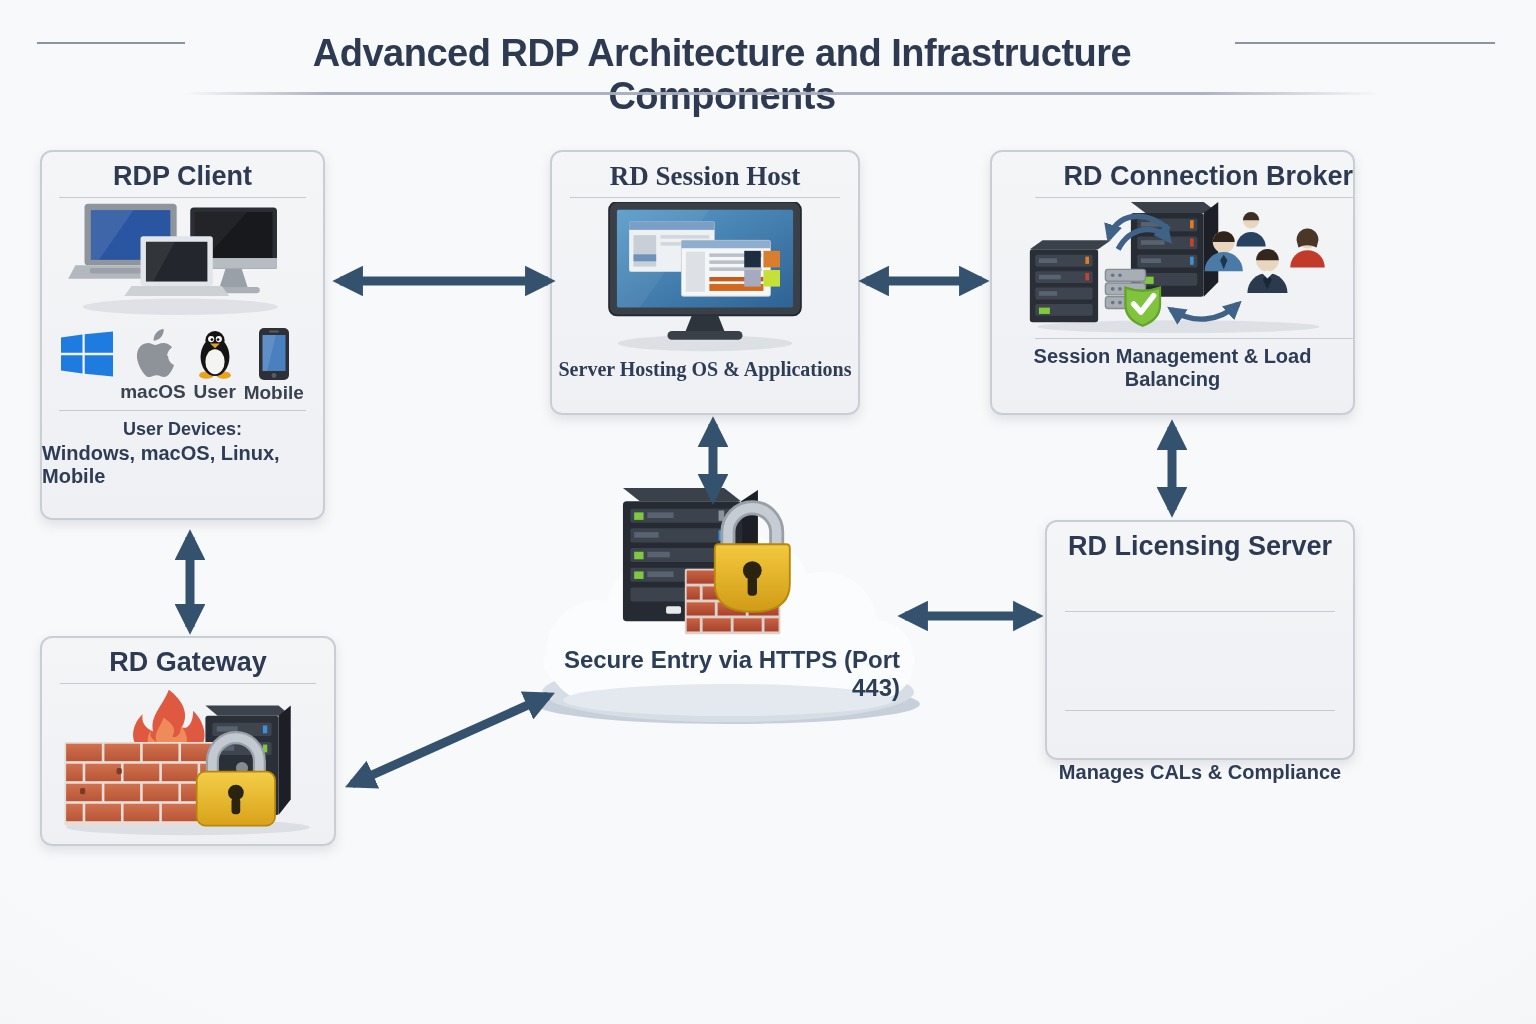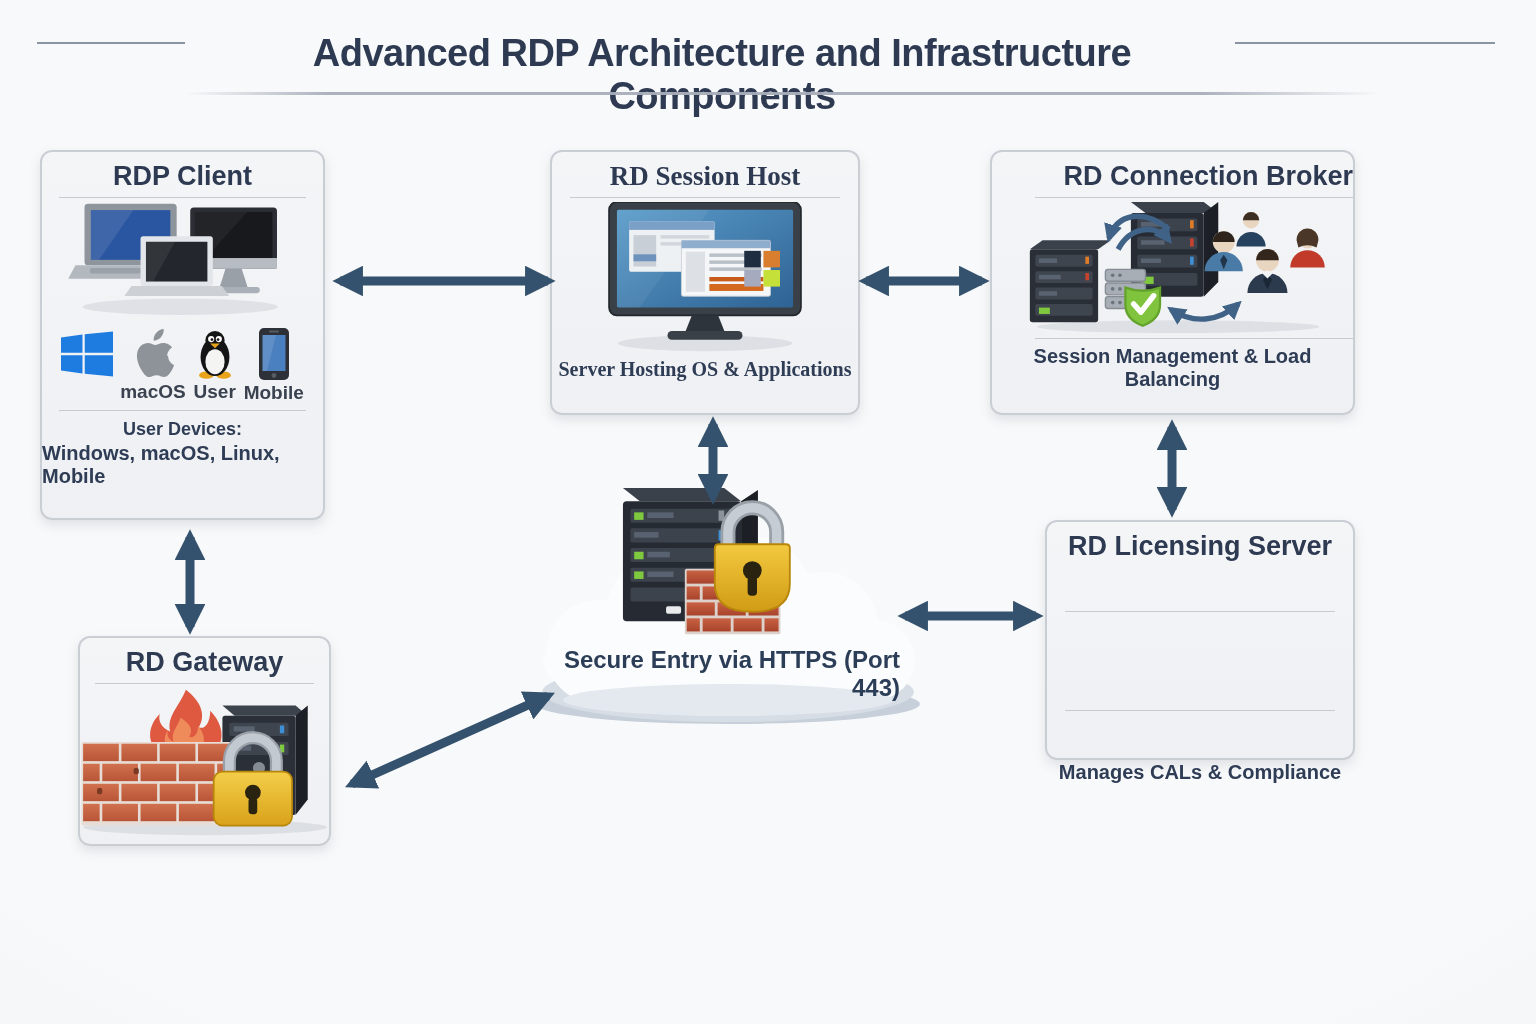--- a/index.html
+++ b/index.html
@@ -28,21 +28,21 @@
     box-shadow:0 5px 12px rgba(90,100,118,.16);
     display:flex;flex-direction:column;align-items:center;
     z-index:3;
   }
   .panel h2{margin:9px 0 5px;font-size:27px;font-weight:700;color:#2d3a52;}
   .phr{width:88%;border:none;border-top:1.5px solid #c6cad1;margin:0 0 4px;}
   .cap{margin:2px 0 0;font-size:20px;font-weight:700;color:#2e3c55;text-align:center;}
   #panel-client{left:40px;top:150px;width:285px;height:370px;}
   #panel-session{left:550px;top:150px;width:310px;height:265px;font-family:Liberation Serif, serif;}
   #panel-broker{left:990px;top:150px;width:365px;height:265px;align-items:flex-end;}
-  #panel-gateway{left:40px;top:636px;width:253px;height:210px;margin-left:38px;}
+  #panel-gateway{left:40px;top:636px;width:296px;height:210px;}
   #panel-licensing{left:1045px;top:520px;width:310px;height:240px;gap:44px;}
   .art{display:block;}
   
   .os-row{display:flex;align-items:center;gap:7px;margin-top:4px;}
   .os-col{display:flex;flex-direction:column;align-items:center;}
   .os-label{font-size:19px;font-weight:700;color:#3a4250;margin-top:3px;line-height:1;}
   .cap-head{margin:4px 0 0;font-size:18px;font-weight:700;color:#2e3c55;text-align:right;}
   .cap-sub{margin:2px 0 16px;font-size:20px;font-weight:700;color:#2e3c55;}
   
   #cloud-svg{position:absolute;left:523px;top:532px;z-index:1;}

